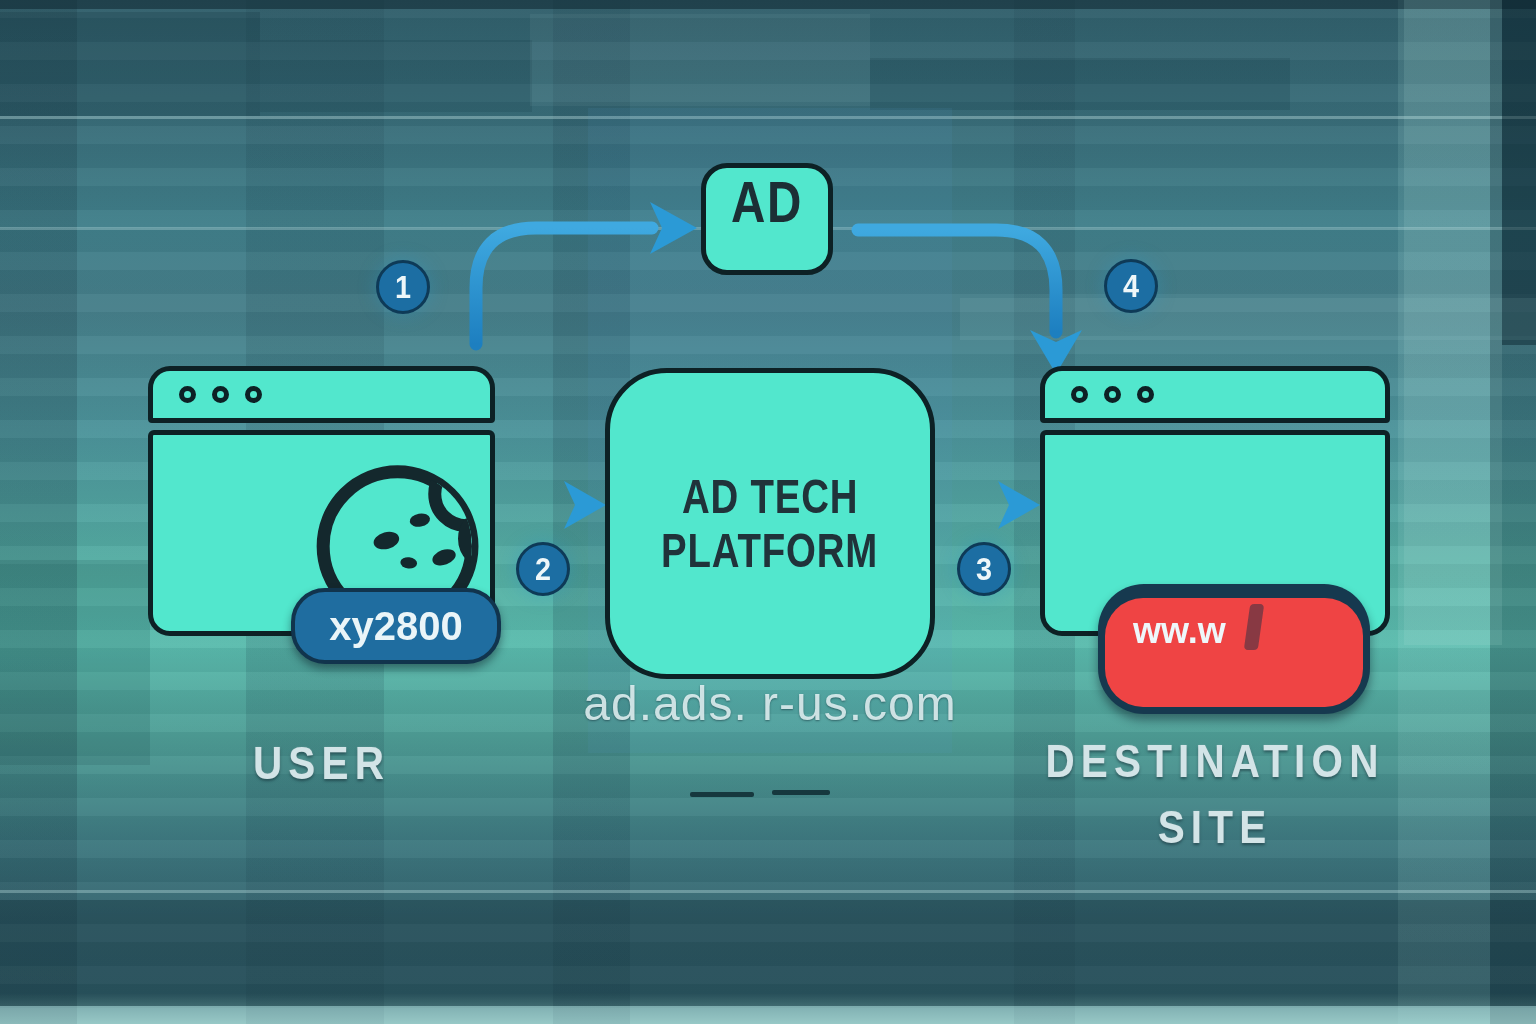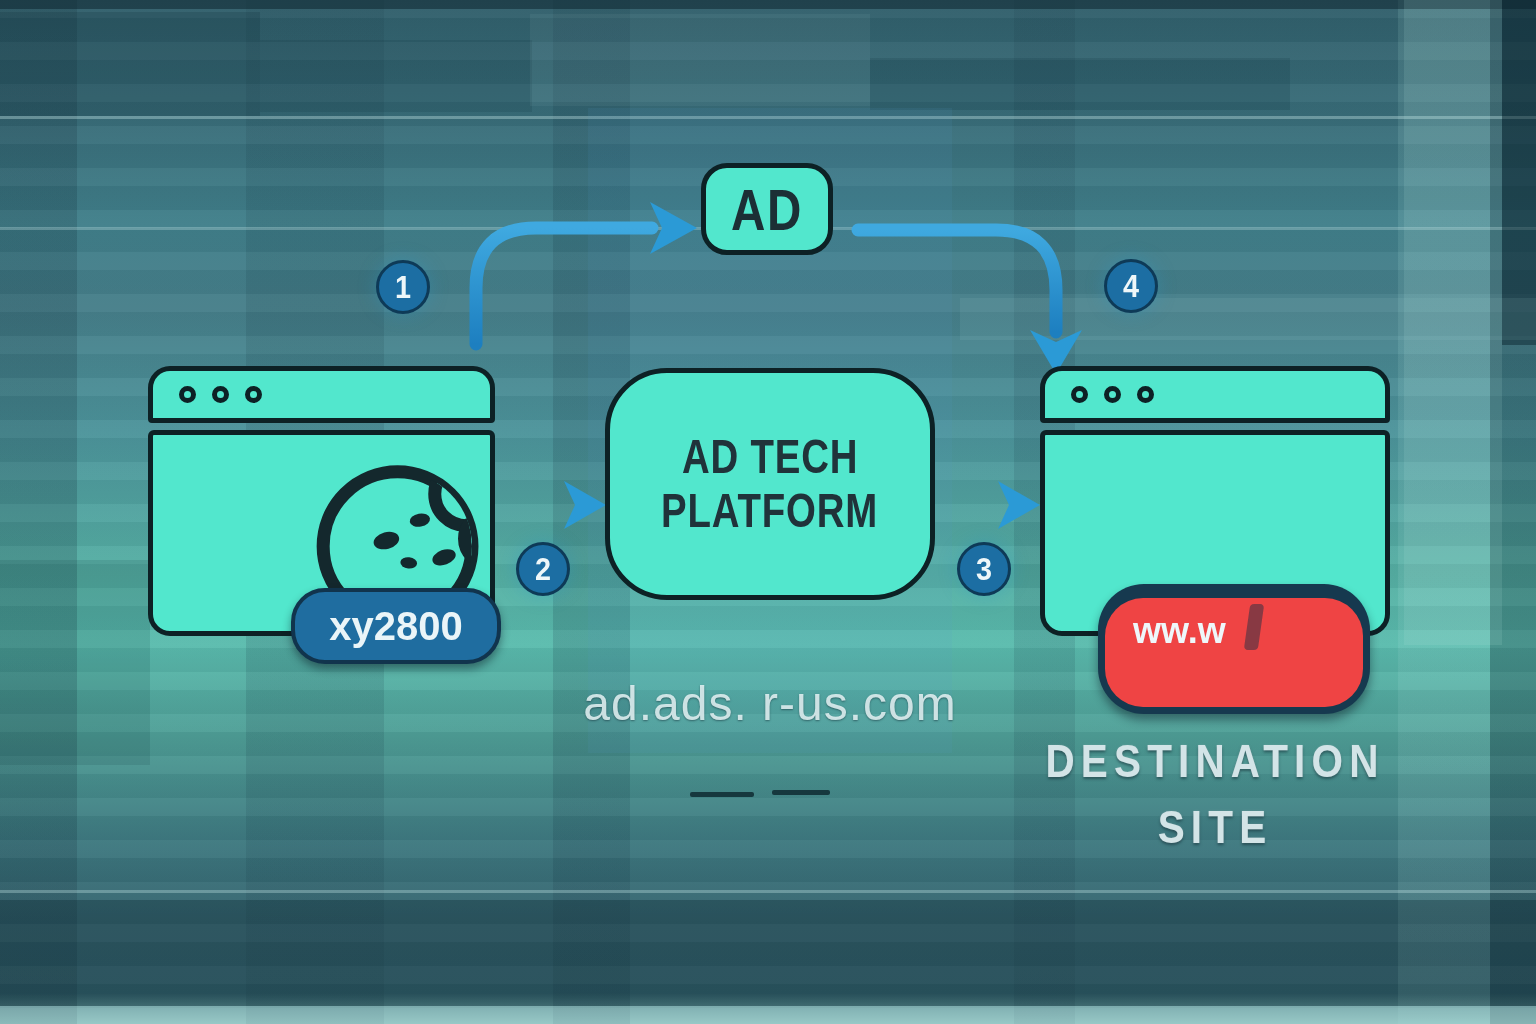--- a/index.html
+++ b/index.html
@@ -36,30 +36,30 @@
   .gb13{left:0;top:900px;width:1536px;height:106px;background:rgba(12,38,48,.24);}
   .gb14{left:0;top:1006px;width:1536px;height:18px;background:rgba(168,214,214,.5);}
   .gb15{left:588px;top:108px;width:364px;height:645px;background:rgba(90,160,205,.10);}
   .dash{position:absolute;height:5px;background:rgba(10,34,42,.78);border-radius:2px;}
   .dash1{left:690px;top:792px;width:64px;}
   .dash2{left:772px;top:790px;width:58px;}
   
   .arrows{position:absolute;left:0;top:0;width:1536px;height:1024px;}
   
   .mint{background:#52e7cd;border:5px solid #0d2125;box-sizing:border-box;}
-  .adbox{position:absolute;left:701px;top:163px;width:132px;height:92px;
-    border-radius:26px;display:flex;align-items:center;justify-content:center;}
+  .adbox{position:absolute;left:701px;top:163px;width:132px;height:112px;
+    border-radius:26px;display:flex;justify-content:center;}
   .adbox .t{font-size:58px;font-weight:700;color:#1c2f35;letter-spacing:2px;
     display:inline-block;transform:scaleX(.82);}
   .winbar{position:absolute;height:57px;border-radius:22px 22px 4px 4px;
     display:flex;align-items:center;padding-left:26px;gap:16px;}
   .winbody{position:absolute;border-radius:6px 6px 22px 22px;}
   .dot{width:17px;height:17px;border-radius:50%;background:#52e7cd;
     border:5px solid #0d2125;box-sizing:border-box;}
-  .platform{position:absolute;left:605px;top:368px;width:330px;height:232px;
+  .platform{position:absolute;left:605px;top:368px;width:330px;height:311px;
     border-radius:62px;display:flex;flex-direction:column;align-items:center;
     justify-content:center;}
   .platform .t{font-size:48px;font-weight:700;color:#20333a;line-height:1.12;
     display:inline-block;transform:scaleX(.8);letter-spacing:1px;text-align:center;}
   
   .pill{position:absolute;background:#1f6da0;border:4px solid #11344d;
     box-sizing:border-box;color:#eaf5f8;display:flex;align-items:center;
     justify-content:center;font-weight:700;}
   .cookiebadge{left:291px;top:588px;width:210px;height:76px;border-radius:34px;
     font-size:40px;z-index:6;box-shadow:0 5px 8px rgba(8,25,36,.45);}
@@ -195,17 +195,20 @@
     <span>2</span>
   </div>
   <div class="step" style="left:957px;top:542px;">
     <span>3</span>
   </div>
   <div class="step" style="left:1104px;top:259px;">
     <span>4</span>
   </div>
 
 
+  <div class="caption" style="left:148px;top:730px;width:347px;">
+    <span class="ln">USER</span>
+  </div>
   <div class="caption" style="left:1015px;top:728px;width:400px;">
     <span class="ln">DESTINATION</span>
     <span class="ln">SITE</span>
   </div>
 </div>
 
 </body></html>

